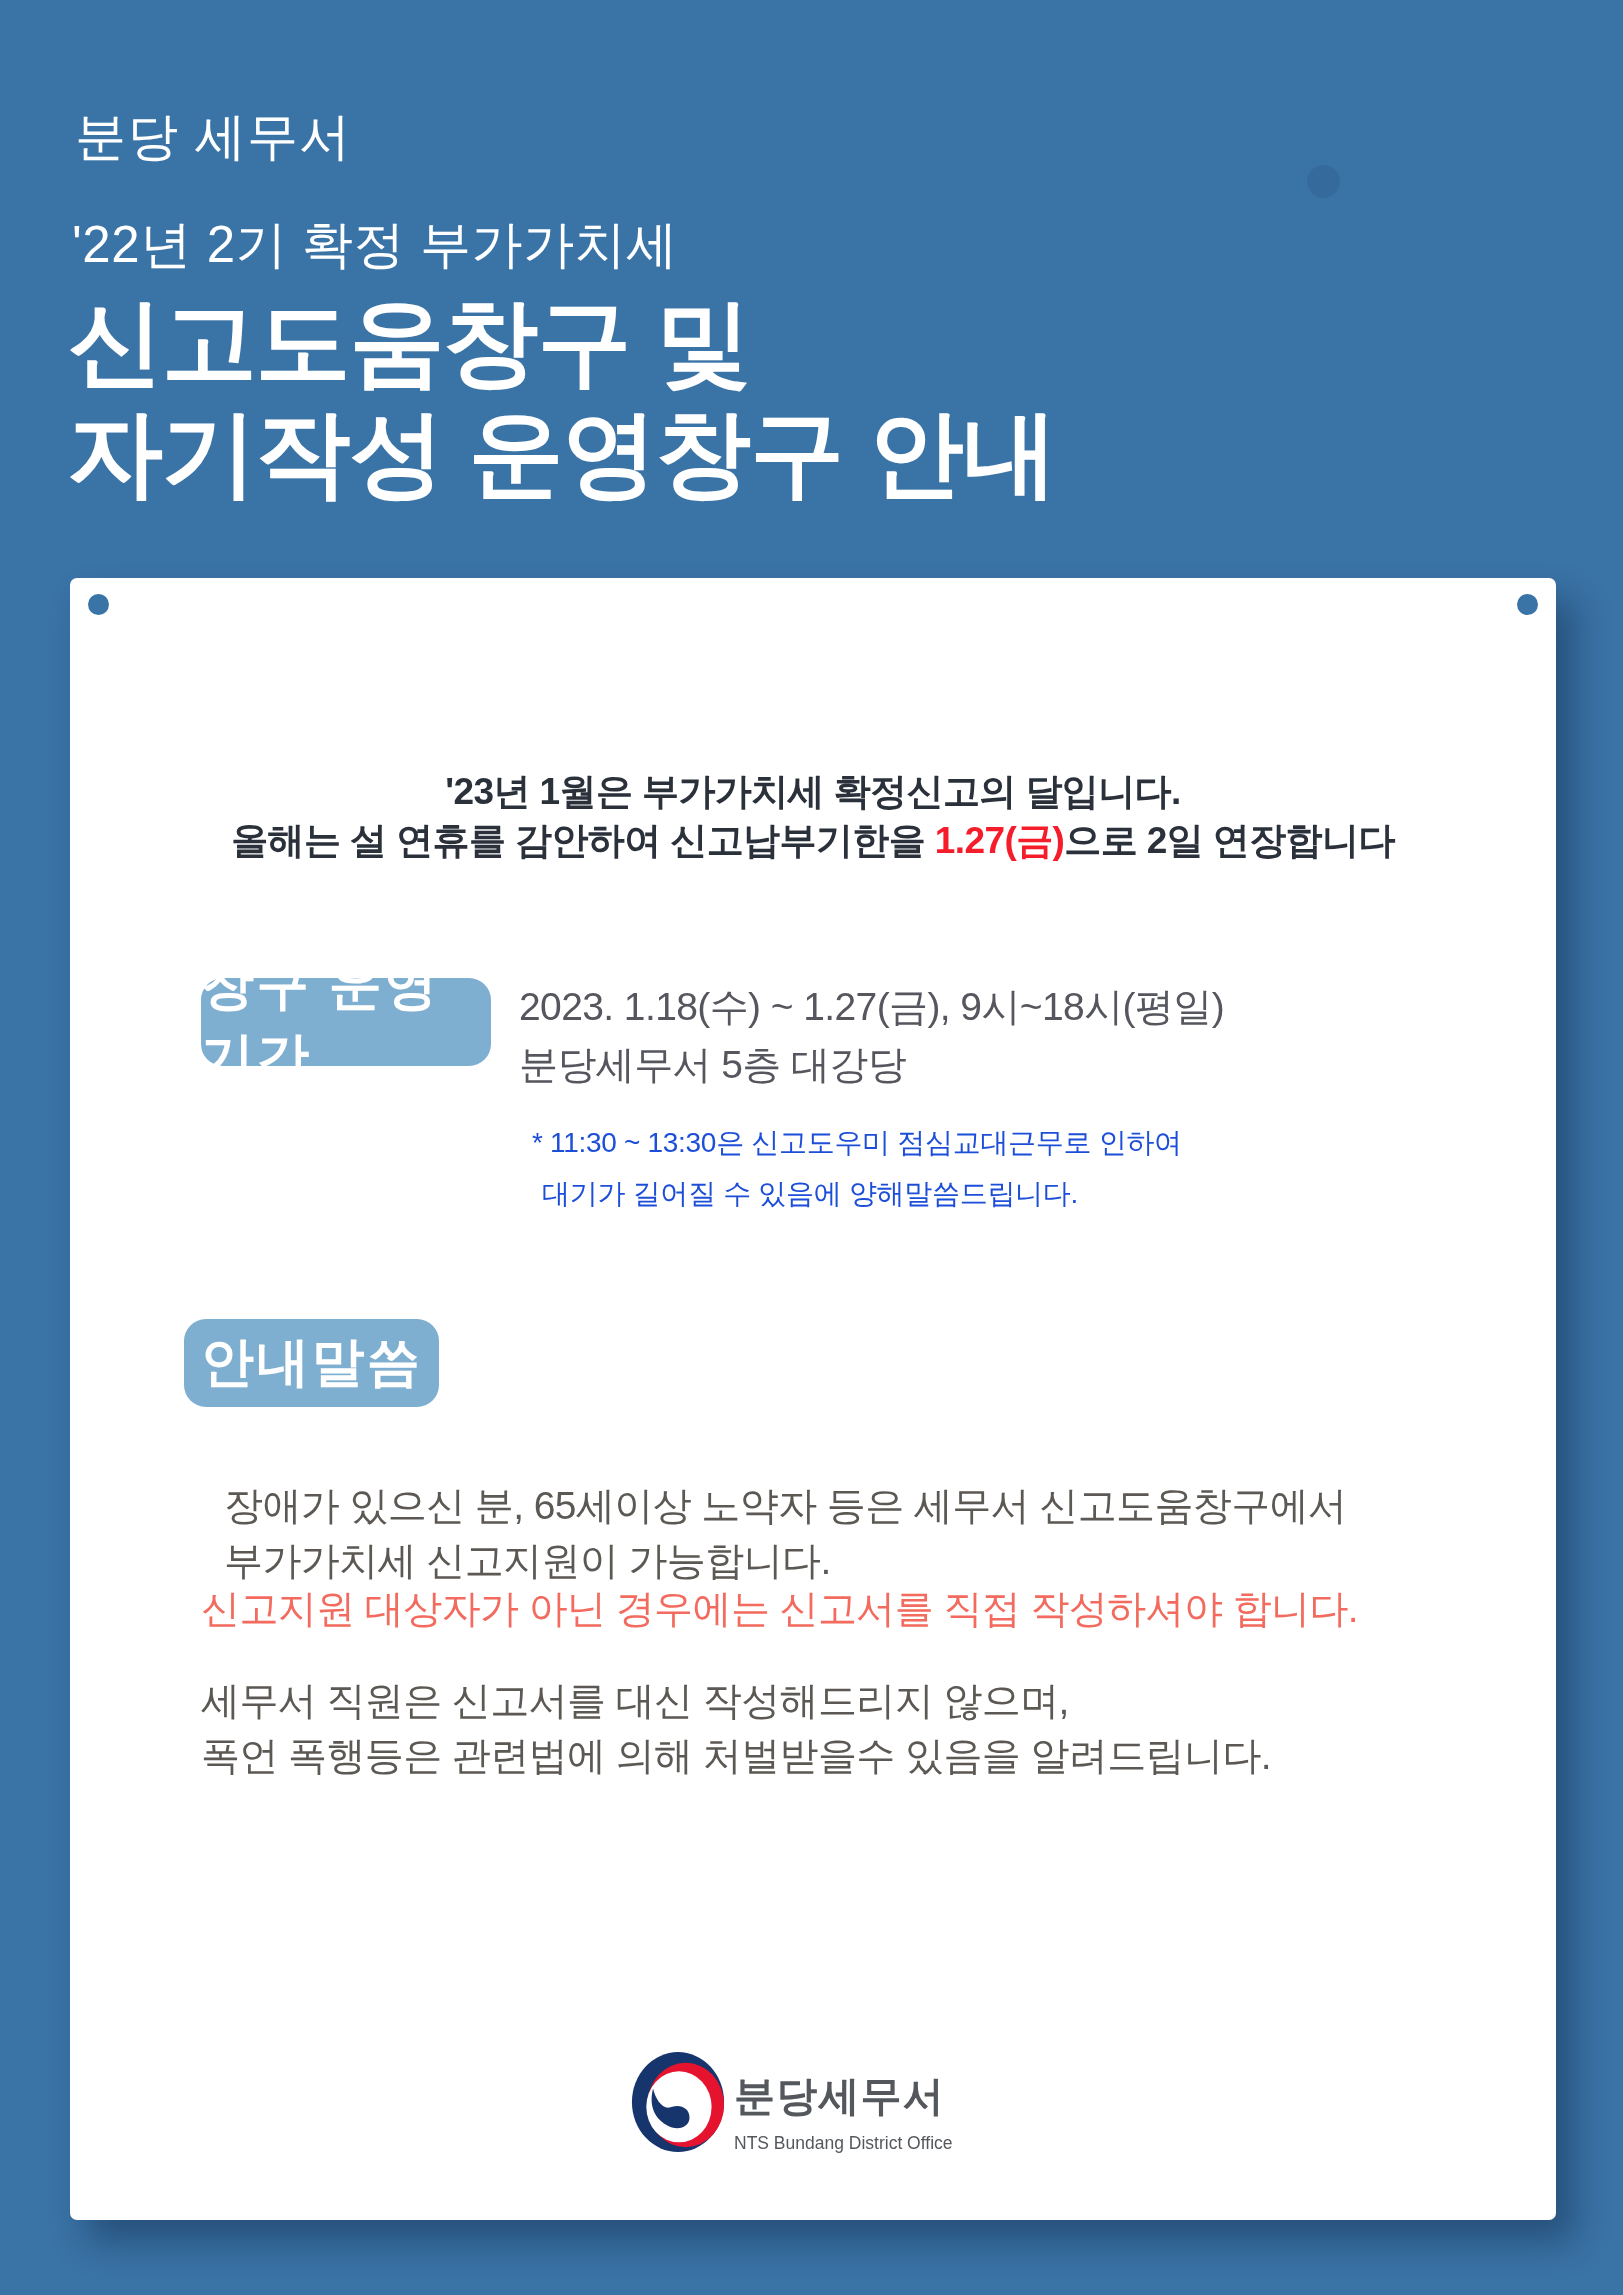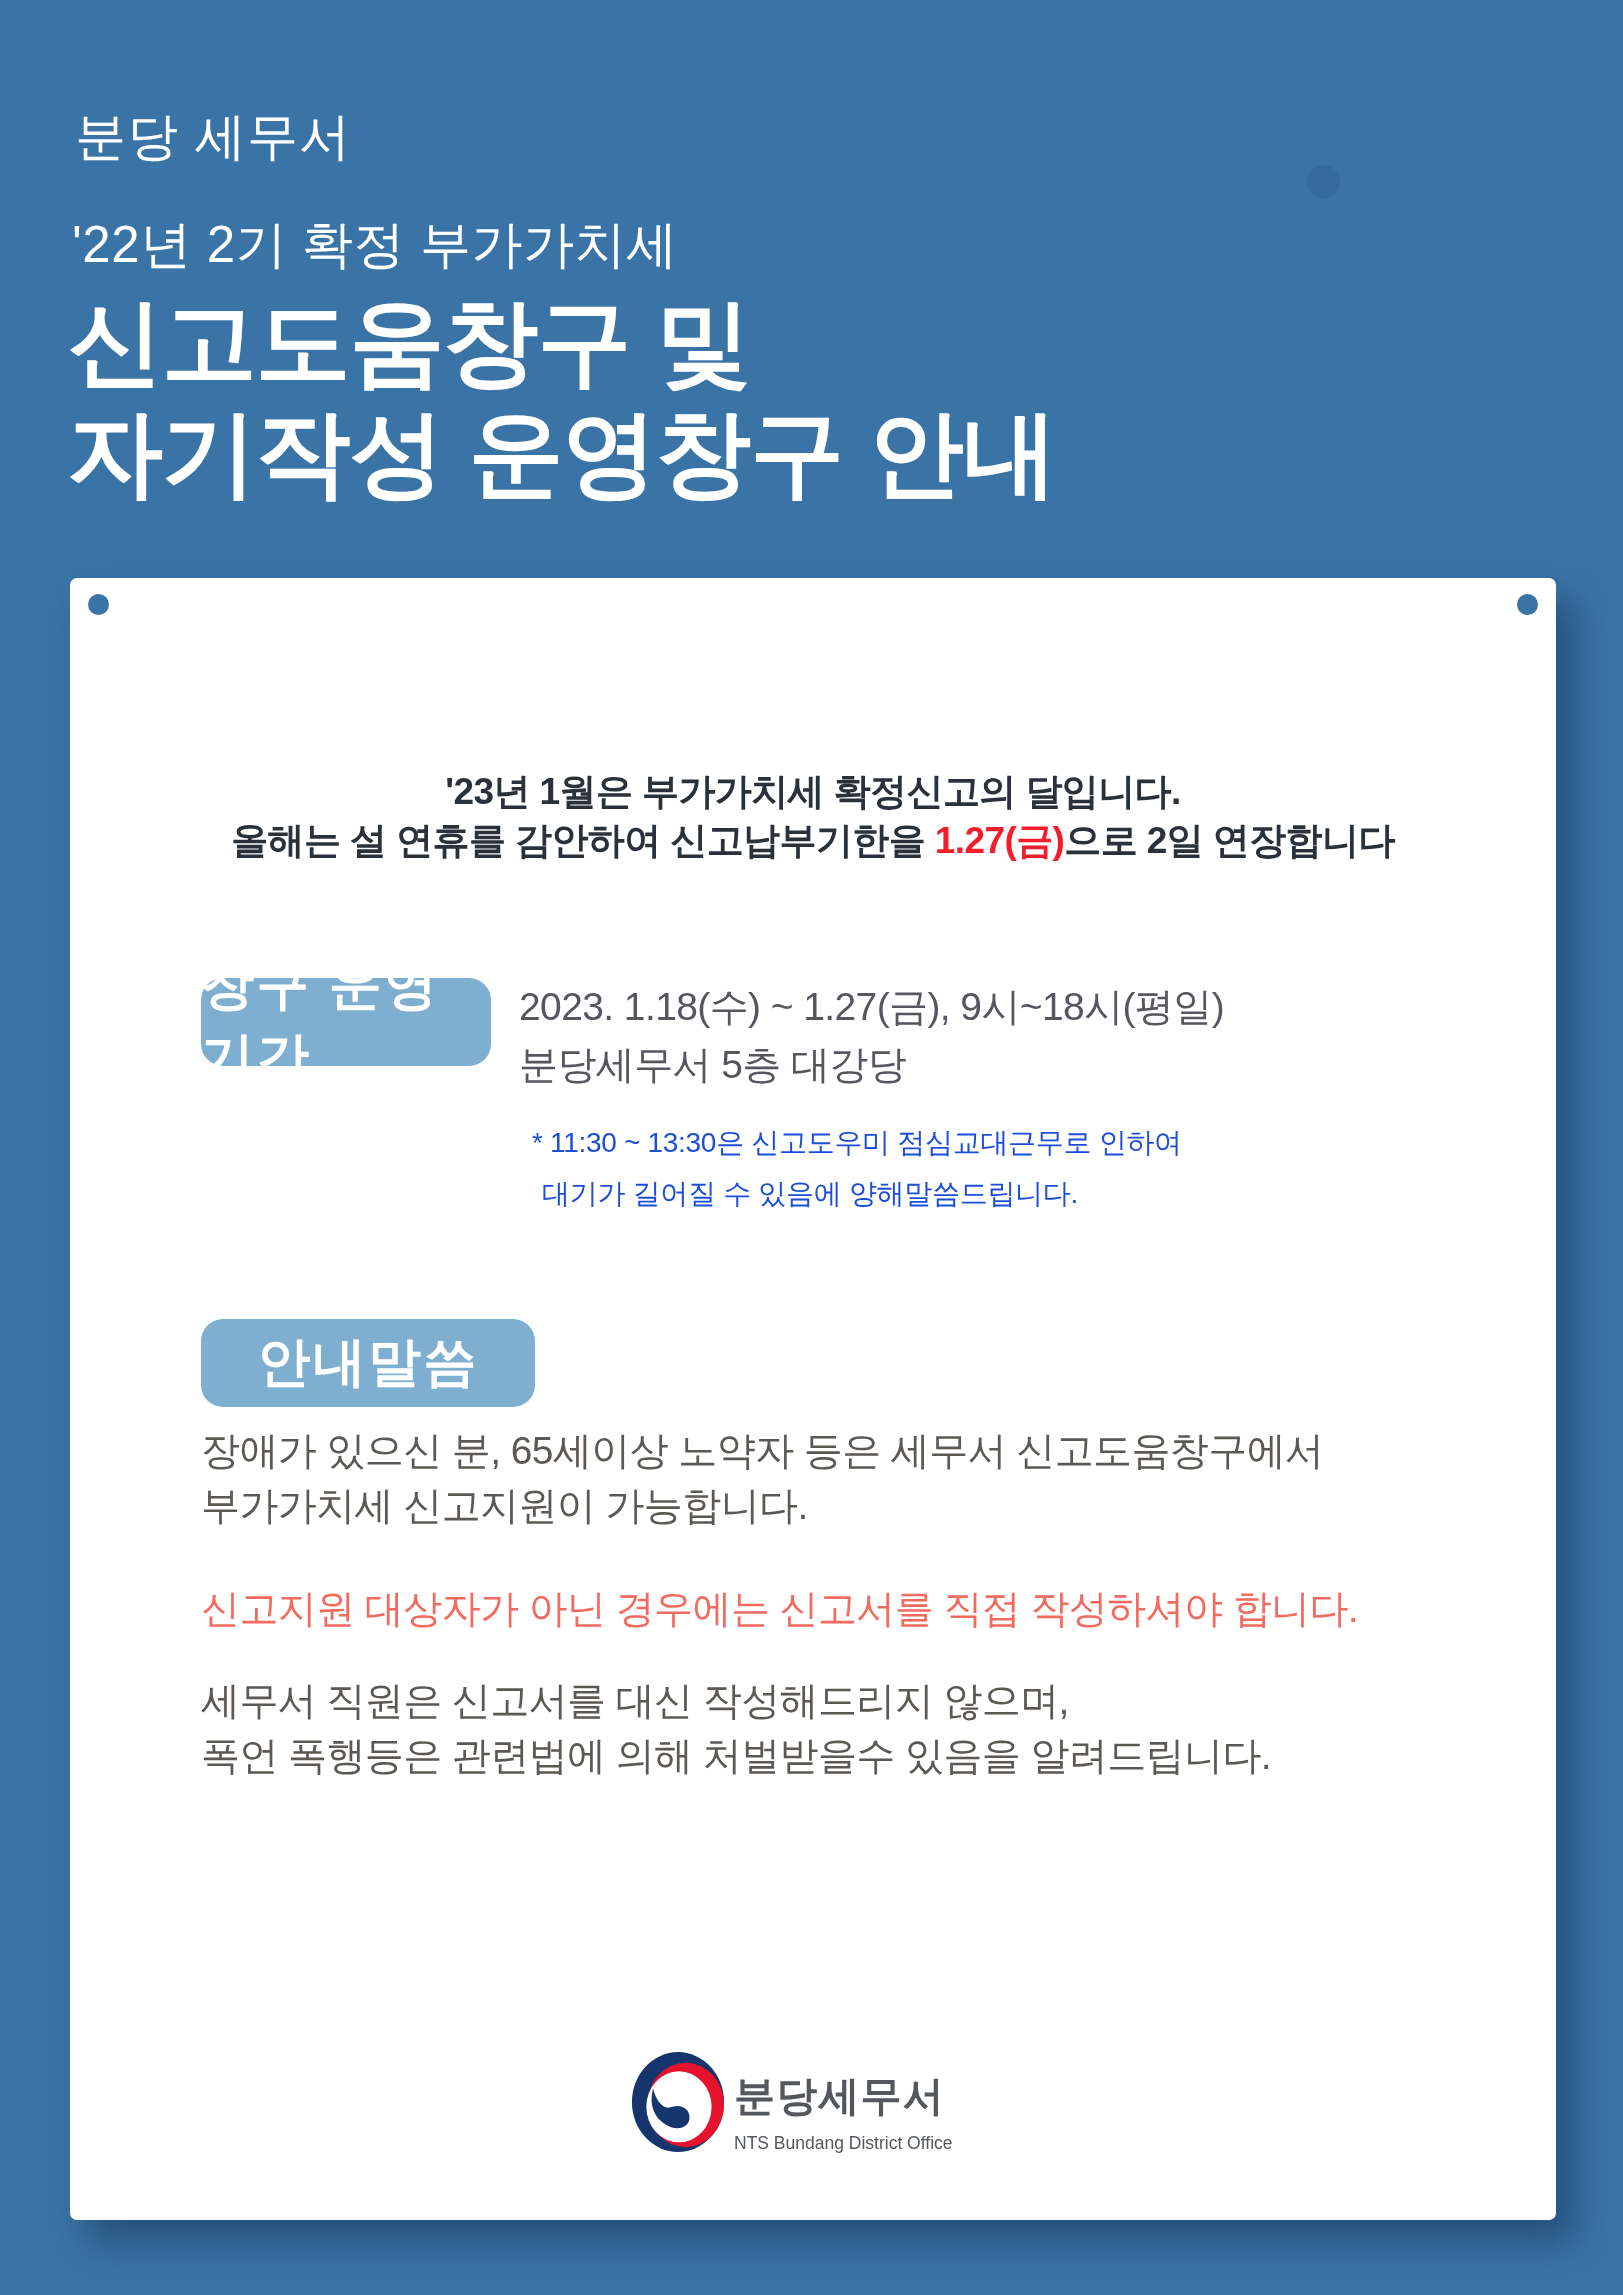--- a/index.html
+++ b/index.html
@@ -24,31 +24,31 @@
   .pin-dot.right{left:1447px;top:16.3px;}
   
   .intro{position:absolute;left:0;top:189px;width:100%;text-align:center;
          font-size:37px;font-weight:600;color:#2b313b;line-height:49px;letter-spacing:-0.6px;}
   .intro .hl{color:#f51d2b;font-weight:700;}
   
   .badge{position:absolute;background:#7fafd0;color:#ffffff;border-radius:22px;
          display:flex;align-items:center;justify-content:center;
          font-size:53px;font-weight:600;letter-spacing:2.3px;}
   .badge.period{left:131px;top:400px;width:290px;height:88px;}
-  .badge.notice{left:131px;top:741px;width:334px;height:88px;text-align:center;}
+  .badge.notice{left:114px;top:741px;width:255px;height:88px;text-align:center;}
   
   .period-text{position:absolute;left:449px;top:400px;font-size:39px;font-weight:500;
                color:#55565e;line-height:58px;letter-spacing:-0.6px;}
   .period-note{position:absolute;left:462px;top:539px;font-size:28px;font-weight:500;
                color:#1d4ed8;line-height:51px;letter-spacing:-0.3px;}
   .period-note .indent{margin-left:10px;}
   
   .para{position:absolute;left:131px;font-size:39px;font-weight:500;color:#5c5854;
         line-height:55px;letter-spacing:-0.6px;}
-  .para.p1{top:845px;}
+  .para.p1{top:900px;margin-left:23px;}
   .para.p2{top:1095px;}
   .warning{position:absolute;left:131px;top:1003px;font-size:39px;font-weight:500;
            color:#f26b5e;line-height:55px;letter-spacing:-0.6px;}
   
   .logo{position:absolute;left:560px;top:1474px;height:102px;display:flex;align-items:flex-end;gap:8px;}
   .logo-symbol{width:96px;height:102px;display:block;}
   .logo-text{display:flex;flex-direction:column;justify-content:center;}
   .logo-kr{font-size:41px;font-weight:700;color:#54585c;letter-spacing:1.2px;}
   .logo-en{font-size:17.5px;font-weight:500;color:#54585c;margin-top:9.3px;letter-spacing:0;}
 </style>

